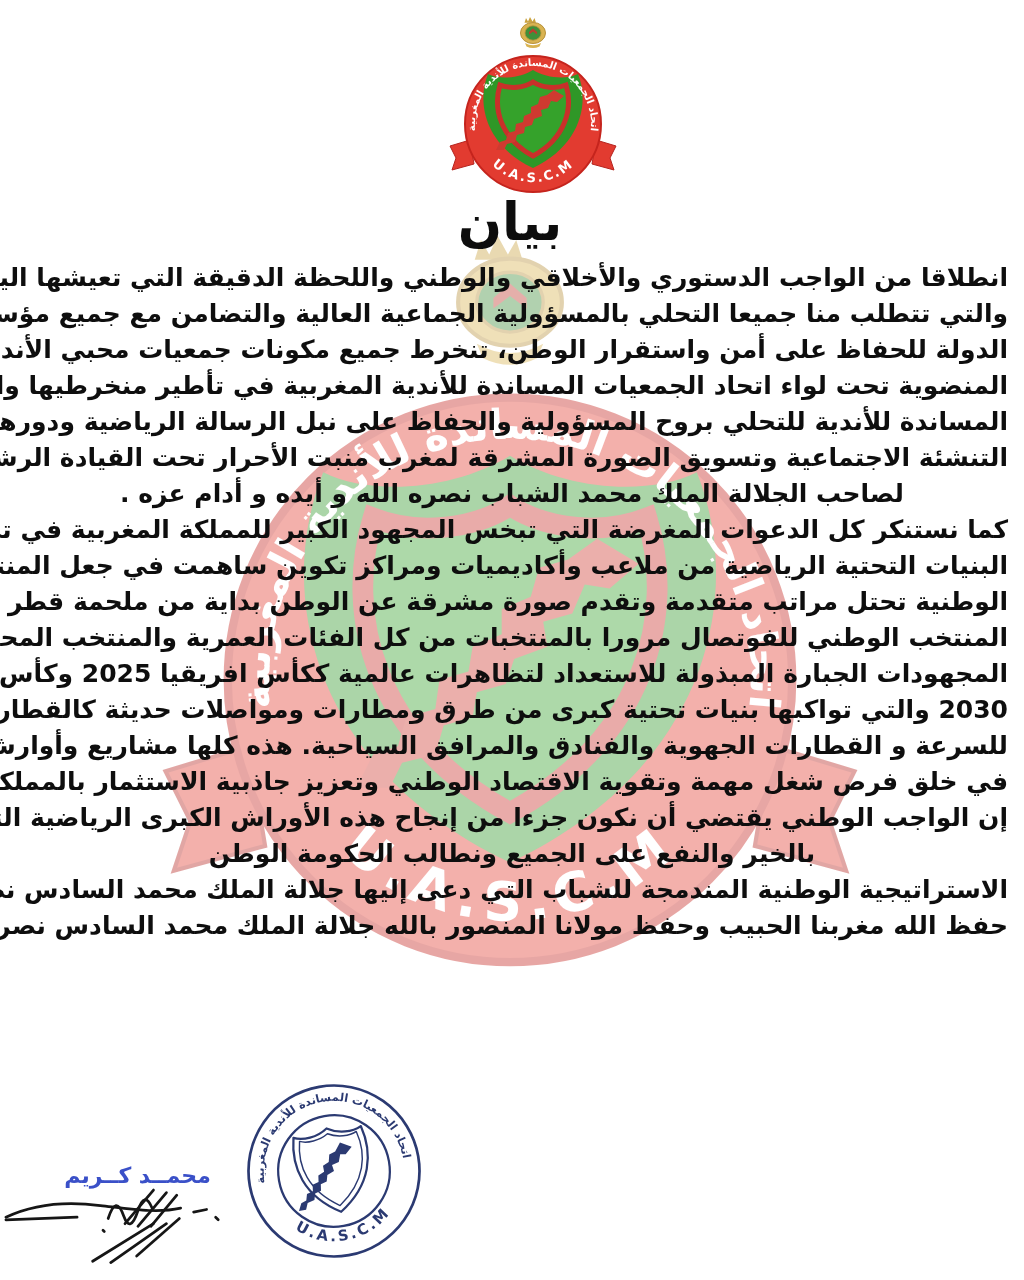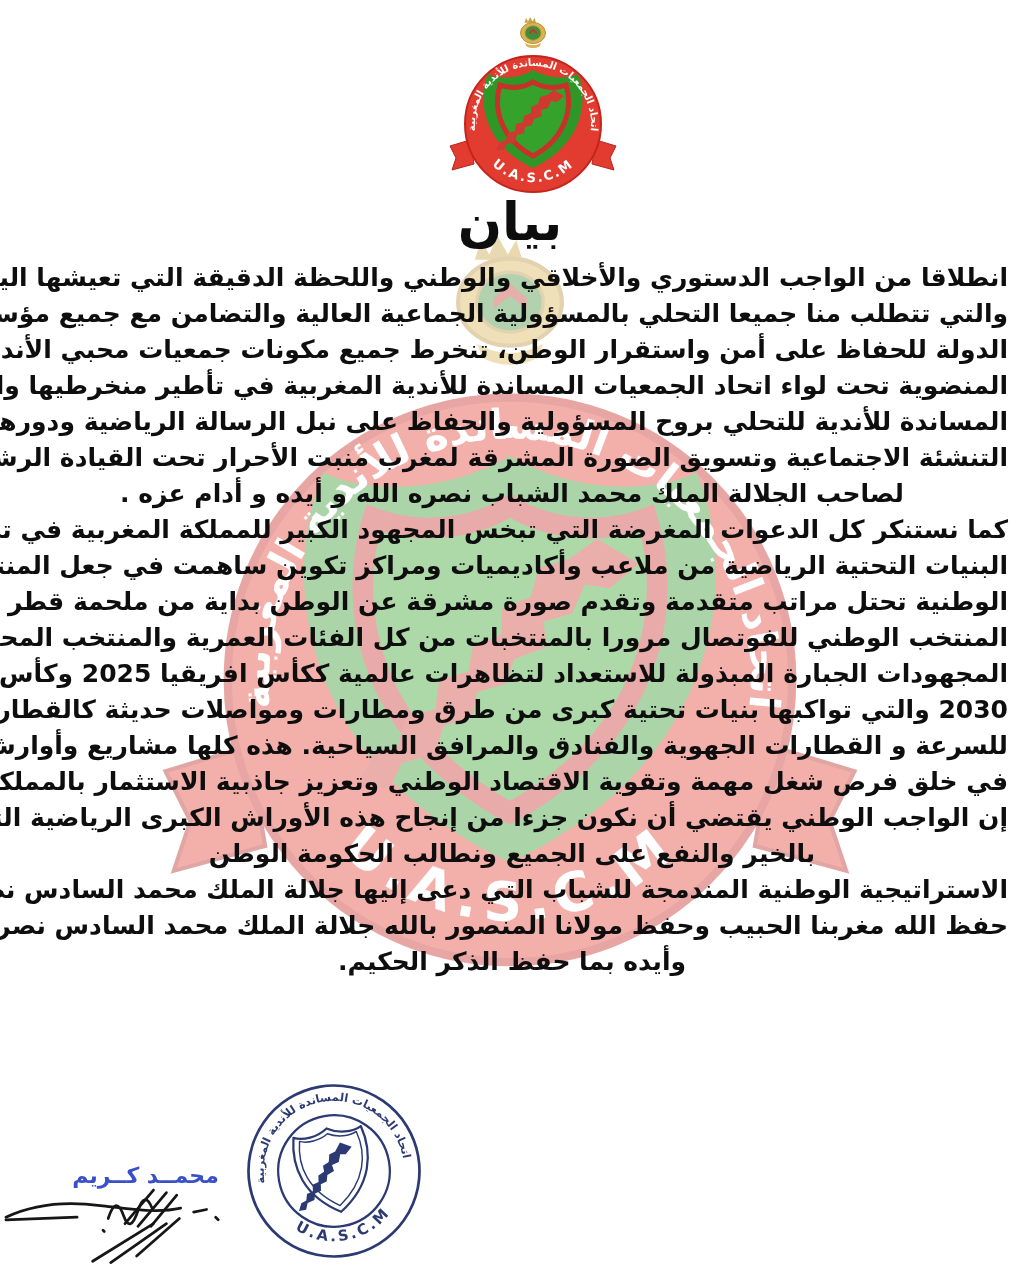--- a/index.html
+++ b/index.html
@@ -54,21 +54,21 @@
     white-space:nowrap;
     font-size:25px;
     line-height:36px;
     font-weight:700;
     color:#0e0e0e;
   }
 
   
   .signature-name{
     position:absolute;
-    left:48px; top:1163px; width:195px;
+    left:40px; top:1163px; width:195px;
     text-align:center;
     direction:rtl;
     font-size:22px;
     font-weight:800;
     color:#3a50c8;
     z-index:4;
   }
   .signature-scribble{
     position:absolute;
     left:2px; top:1186px;
@@ -152,21 +152,20 @@
     <div class="statement-line">الوطنية تحتل مراتب متقدمة وتقدم صورة مشرقة عن الوطن بداية من ملحمة قطر إلى إنجاز</div>
     <div class="statement-line">المنتخب الوطني للفوتصال مرورا بالمنتخبات من كل الفئات العمرية والمنتخب المحلي الفائز</div>
     <div class="statement-line">المجهودات الجبارة المبذولة للاستعداد لتظاهرات عالمية ككأس افريقيا 2025 وكأس العالم</div>
     <div class="statement-line">2030 والتي تواكبها بنيات تحتية كبرى من طرق ومطارات ومواصلات حديثة كالقطار الفائق</div>
     <div class="statement-line">للسرعة و القطارات الجهوية والفنادق والمرافق السياحية. هذه كلها مشاريع وأوارش ستساهم</div>
     <div class="statement-line">في خلق فرص شغل مهمة وتقوية الاقتصاد الوطني وتعزيز جاذبية الاستثمار بالمملكة.</div>
     <div class="statement-line">إن الواجب الوطني يقتضي أن نكون جزءا من إنجاح هذه الأوراش الكبرى الرياضية التي ستعود</div>
     <div class="statement-line">بالخير والنفع على الجميع ونطالب الحكومة الوطن</div>
     <div class="statement-line">الاستراتيجية الوطنية المندمجة للشباب التي دعى إليها جلالة الملك محمد السادس نصره الله</div>
     <div class="statement-line">حفظ الله مغربنا الحبيب وحفظ  مولانا المنصور بالله جلالة الملك محمد السادس نصره الله</div>
-    <div class="statement-line">وأيده بما حفظ الذكر الحكيم.</div>
   </main>
 
   <div class="signature-name">محمــد كــريم</div>
 
   <svg class="signature-scribble" viewBox="0 0 190 60" xmlns="http://www.w3.org/2000/svg" aria-hidden="true">
     <g stroke="#161616" stroke-width="2.1" fill="none" stroke-linecap="round">
       <path d="M3,24 C22,15 46,11 76,15 C102,18 120,21 138,17"></path>
       <path d="M3,26 L58,24"></path>
       <path d="M82,25 q6,-19 12,-2 q5,14 11,-4 q5,-16 11,-2"></path>
       <path d="M95,29 L117,3"></path>

